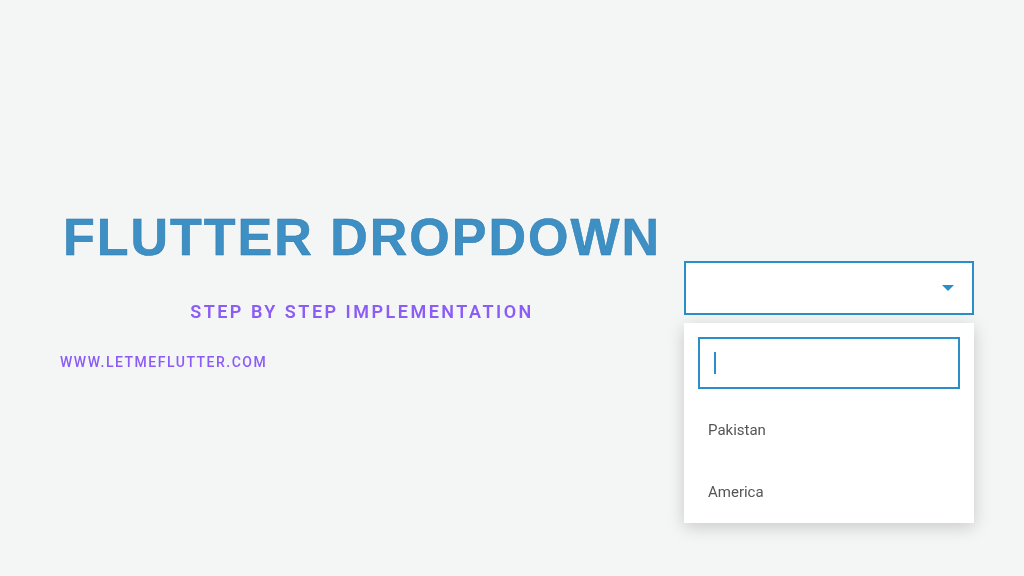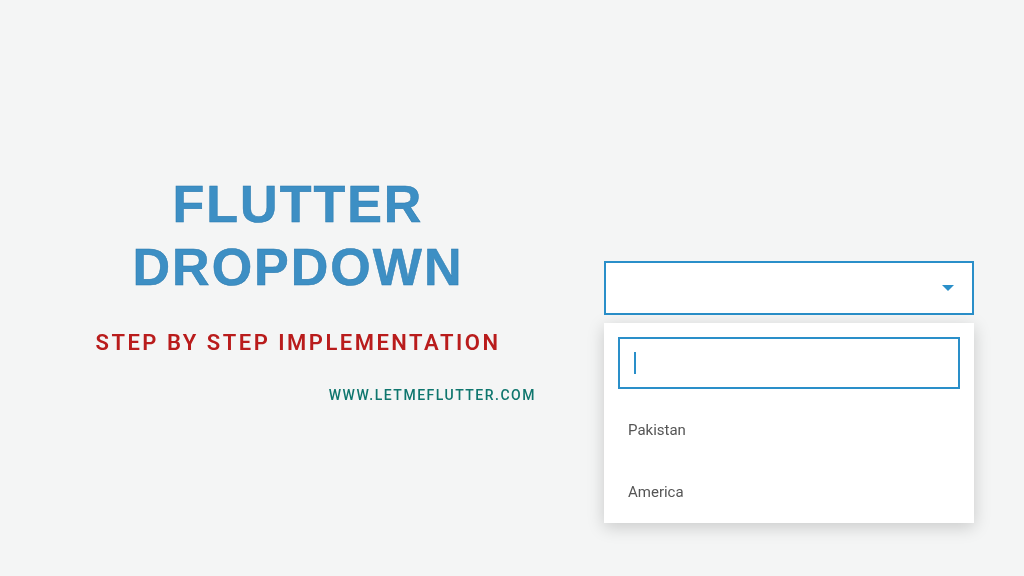--- a/index.html
+++ b/index.html
@@ -15,21 +15,20 @@
       font-family: -apple-system, BlinkMacSystemFont, "Segoe UI", Roboto, sans-serif;
       position: relative;
       overflow: hidden;
     }
 
     .container {
       display: flex;
       width: 100%;
       height: 100%;
       align-items: center;
-      gap: 48px;
     }
 
     .left-panel {
       flex: 1;
       padding-left: 60px;
       padding-right: 20px;
     }
 
     .title {
       font-size: 52px;
@@ -37,41 +36,41 @@
       color: #3d8fc4;
       letter-spacing: 2px;
       line-height: 1.2;
       text-align: center;
       text-transform: uppercase;
       font-family: Impact, "Arial Black", sans-serif;
       -webkit-text-stroke: 0.5px #2a7aaf;
     }
 
     .subtitle {
-      font-size: 22px;
+      font-size: 18px;
       font-weight: 600;
-      color: #b91c1c;
+      color: #8b5cf6;
       letter-spacing: 2.5px;
       margin-top: 32px;
       text-align: center;
       text-transform: uppercase;
     }
 
     .url {
       font-size: 14px;
       font-weight: 500;
-      color: #0f766e;
+      color: #8b5cf6;
       letter-spacing: 1.5px;
       margin-top: 32px;
-      text-align: right;
+      text-align: left;
       text-transform: uppercase;
     }
 
     .right-panel {
-      width: 420px;
+      width: 340px;
       padding-right: 50px;
       position: relative;
     }
 
     .dropdown-wrapper {
       position: relative;
     }
 
     .dropdown-closed {
       width: 100%;

